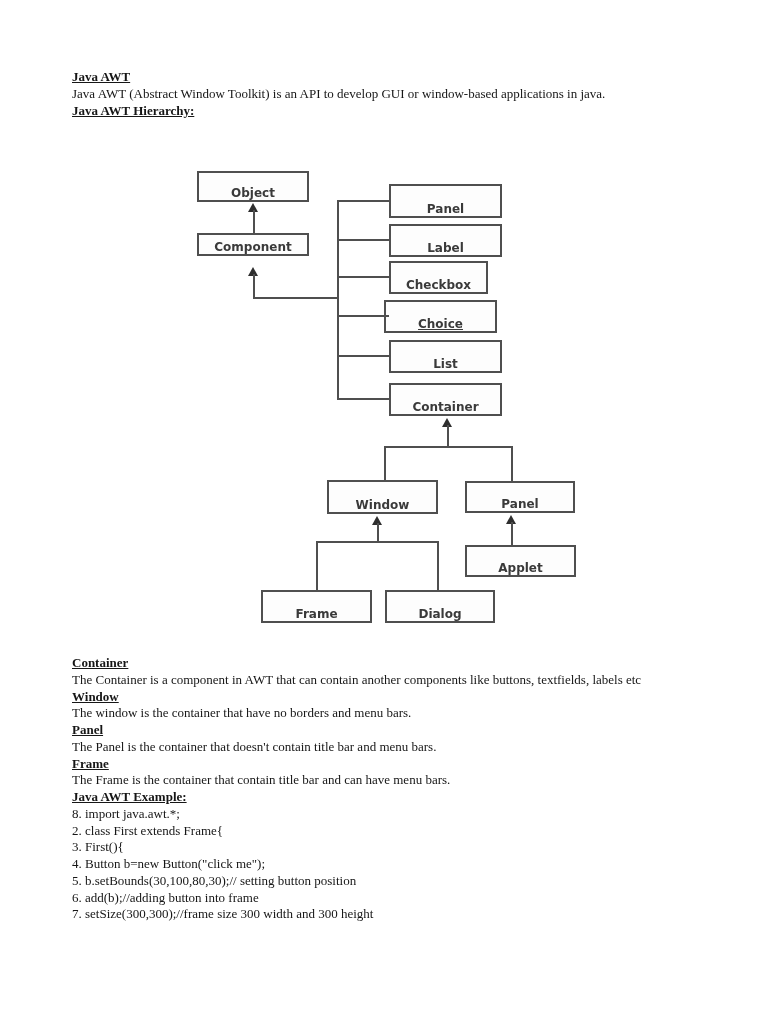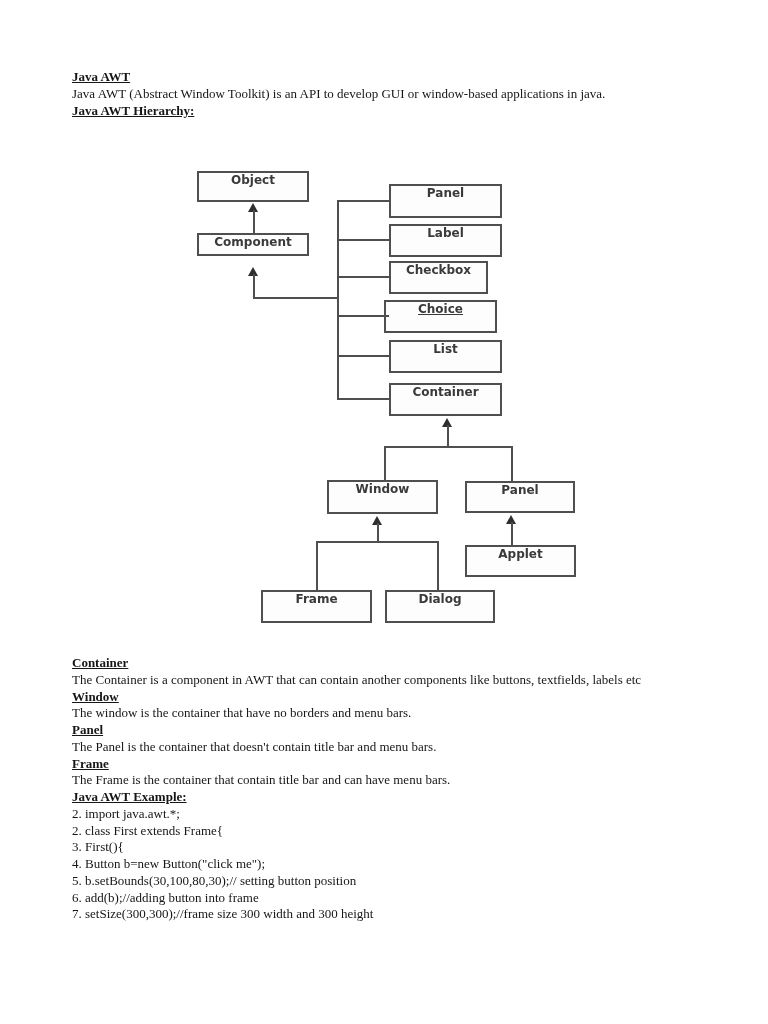--- a/index.html
+++ b/index.html
@@ -11,21 +11,21 @@
   .tb-top { top:68px; line-height:17px; }
   .tb-bottom { top:655px; line-height:16.75px; }
   .h { font-weight:bold; text-decoration:underline; }
   .p { font-weight:normal; }
   .code-line { white-space:pre; }
 
   
   .diagram { position:absolute; left:0; top:0; width:768px; height:650px; }
   .dbox {
     position:absolute; box-sizing:border-box; background:#fdfdfd;
-    border:2px solid #4f4f4f; display:flex; align-items:flex-start; justify-content:center;
+    border:2px solid #4f4f4f; display:flex; align-items:flex-end; justify-content:center;
     font-family:"DejaVu Sans", sans-serif; font-weight:bold; font-size:12px; color:#3a3a3a;
   }
   .ln { position:absolute; background:#4f4f4f; }
   .arr {
     position:absolute; width:0; height:0;
     border-left:5px solid transparent; border-right:5px solid transparent;
     border-bottom:9px solid #2e2e2e;
   }
 </style>
 </head>
@@ -115,21 +115,21 @@
   <div class="textblock tb-bottom">
     <div class="h">Container</div>
     <div class="p">The Container is a component in AWT that can contain another components like buttons, textfields, labels etc</div>
     <div class="h">Window</div>
     <div class="p">The window is the container that have no borders and menu bars.</div>
     <div class="h">Panel</div>
     <div class="p">The Panel is the container that doesn't contain title bar and menu bars.</div>
     <div class="h">Frame</div>
     <div class="p">The Frame is the container that contain title bar and can have menu bars.</div>
     <div class="h">Java AWT Example:</div>
-    <div class="code-line">2. import java.awt.*;</div>
+    <div class="code-line">8. import java.awt.*;</div>
     <div class="code-line">2. class First extends Frame{</div>
     <div class="code-line">3. First(){</div>
     <div class="code-line">4. Button b=new Button("click me");</div>
     <div class="code-line">5. b.setBounds(30,100,80,30);// setting button position</div>
     <div class="code-line">6. add(b);//adding button into frame</div>
     <div class="code-line">7. setSize(300,300);//frame size 300 width and 300 height</div>
   </div>
 
 </div>
 

